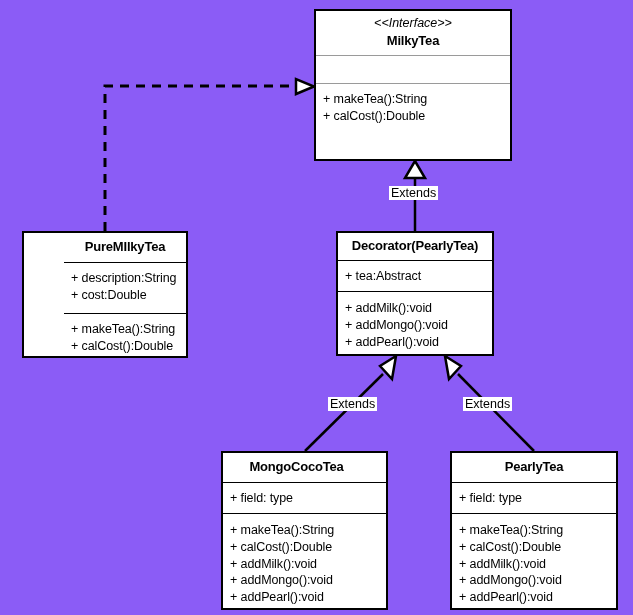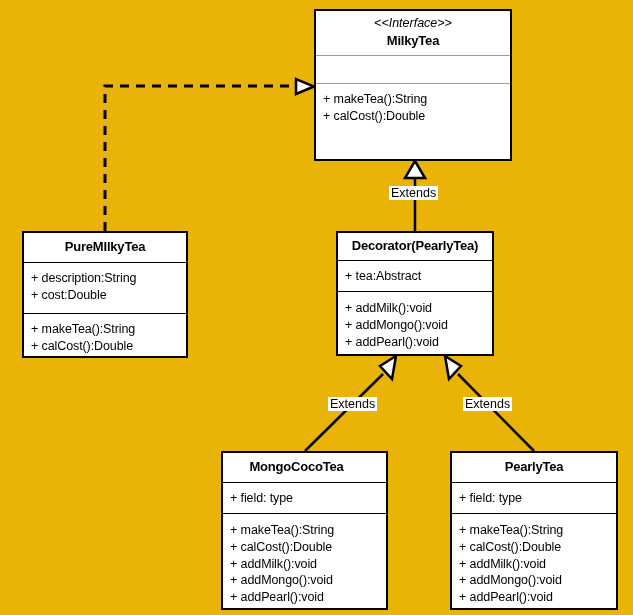--- a/index.html
+++ b/index.html
@@ -4,21 +4,21 @@
 <style>
   html, body {
     margin: 0;
     padding: 0;
     background: #ffffff;
   }
   #canvas {
     position: relative;
     width: 633px;
     height: 615px;
-    background: #eab308;
+    background: #8b5cf6;
     font-family: "Liberation Sans", sans-serif;
     overflow: hidden;
   }
   #edges {
     position: absolute;
     left: 0;
     top: 0;
     width: 633px;
     height: 615px;
   }
@@ -113,21 +113,21 @@
     </div>
     <div class="divider thin"></div>
     <div class="compartment" style="height:27px; padding-top:4px;"></div>
     <div class="divider thin"></div>
     <div class="compartment">
       <div class="member">+ makeTea():String</div>
       <div class="member">+ calCost():Double</div>
     </div>
   </div>
 
-  <div class="uml-class" style="left:22px; top:231px; width:166px; height:127px;">
+  <div class="uml-class" style="left:22px; top:231px; width:166px; height:127px;padding-left:40px;">
     <div class="cls-header" style="padding:6px 4px 7px 4px;">
       <span>PureMIlkyTea</span>
     </div>
     <div class="divider"></div>
     <div class="compartment" style="height:50px;">
       <div class="member">+ description:String</div>
       <div class="member">+ cost:Double</div>
     </div>
     <div class="divider"></div>
     <div class="compartment">

